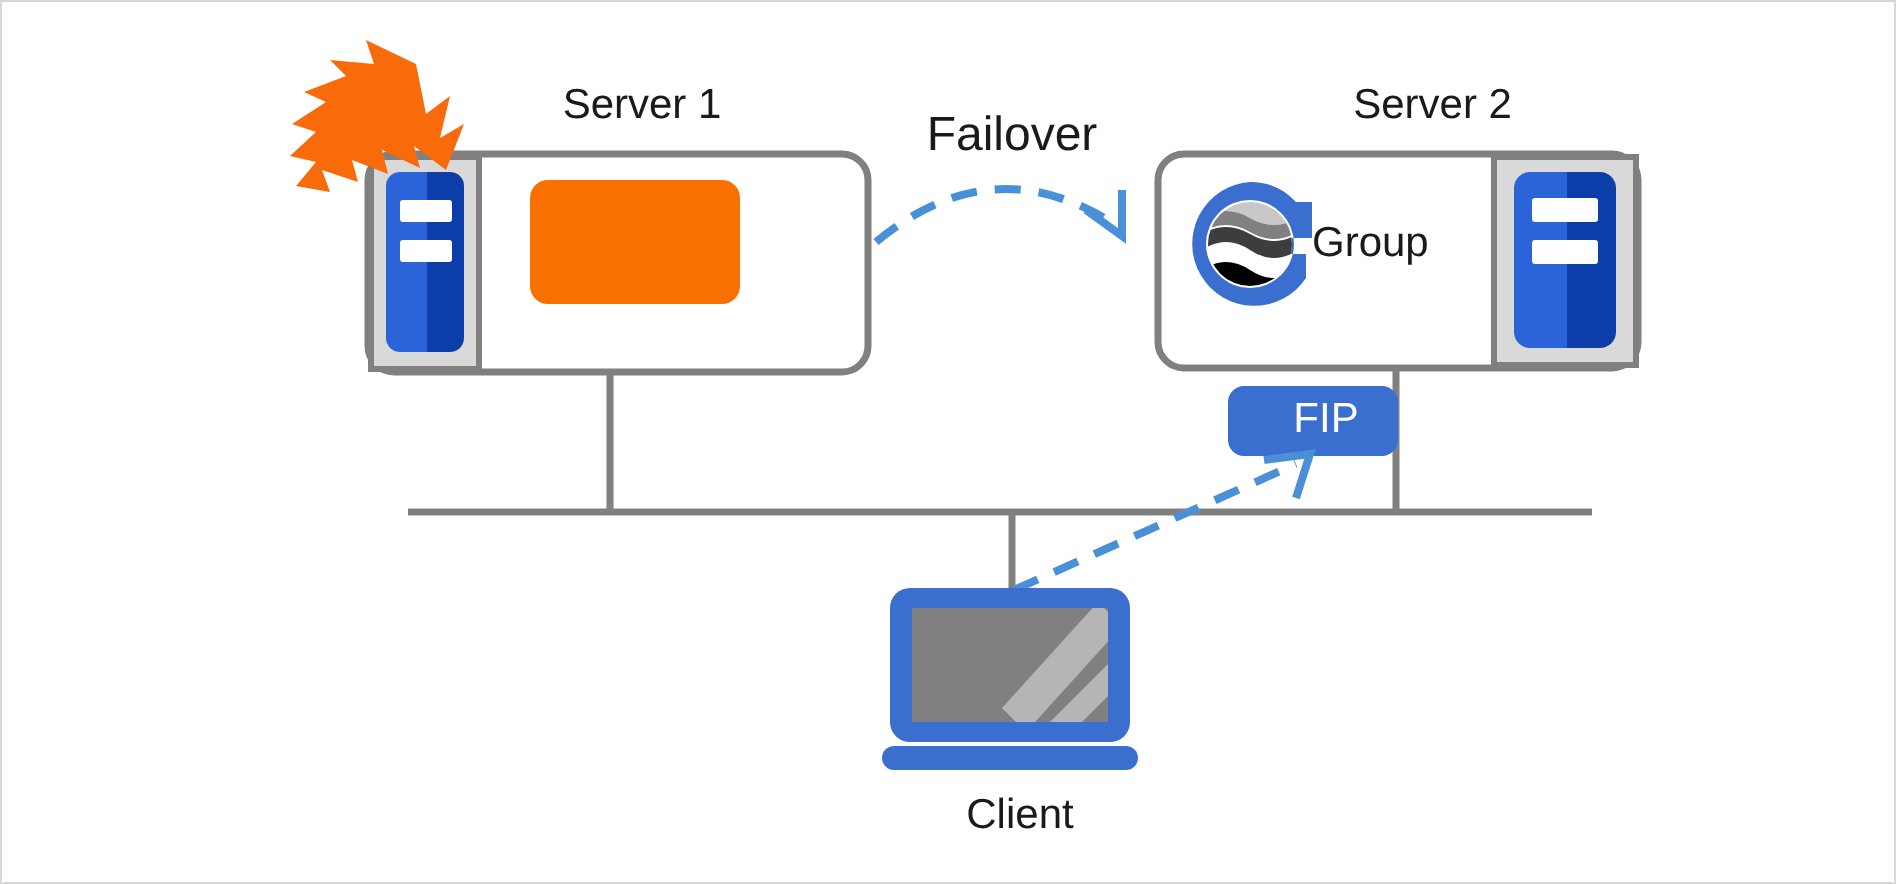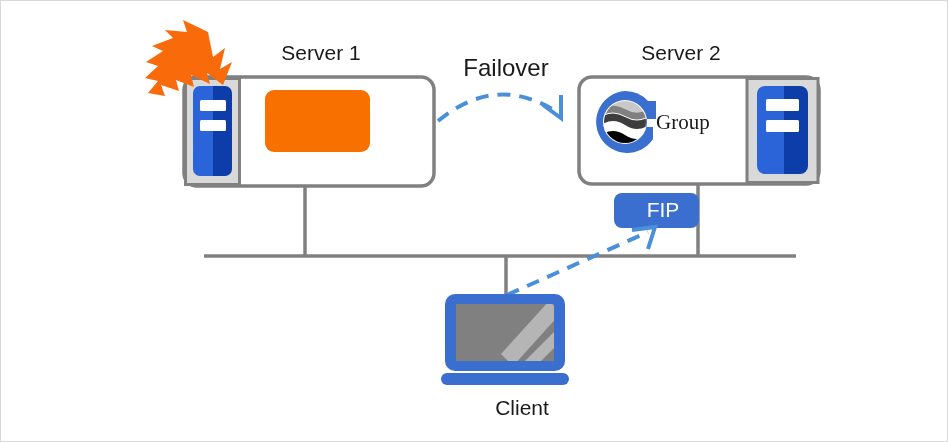--- a/index.html
+++ b/index.html
@@ -29,28 +29,28 @@
   .node-label {
     position: absolute;
     font-family: "Liberation Sans", sans-serif;
     font-size: 21px;
     color: #1a1a1a;
     white-space: nowrap;
     text-align: center;
     line-height: 1;
   }
   #server1-title { left: 245px; top: 41px; width: 150px; text-align: center; }
-  #server2-title { left: 605px; top: 41px; width: 150px; }
+  #server2-title { left: 605px; top: 41px; width: 150px; text-align: right; }
   #failover-label { left: 425px; top: 55px; width: 160px; font-size: 24px; }
-  #client-title { left: 446px; top: 396px; width: 150px; }
+  #client-title { left: 434px; top: 396px; width: 150px; }
   #group-label {
     position: absolute;
     left: 655px;
     top: 109px;
-    font-family: Liberation Serif, serif;
+    font-family: Liberation Sans, sans-serif;
     font-size: 21px;
     color: #1a1a1a;
     white-space: nowrap;
   }
   .badge-text {
     position: absolute;
     font-family: "Liberation Sans", sans-serif;
     color: #ffffff;
     text-align: center;
     white-space: nowrap;

